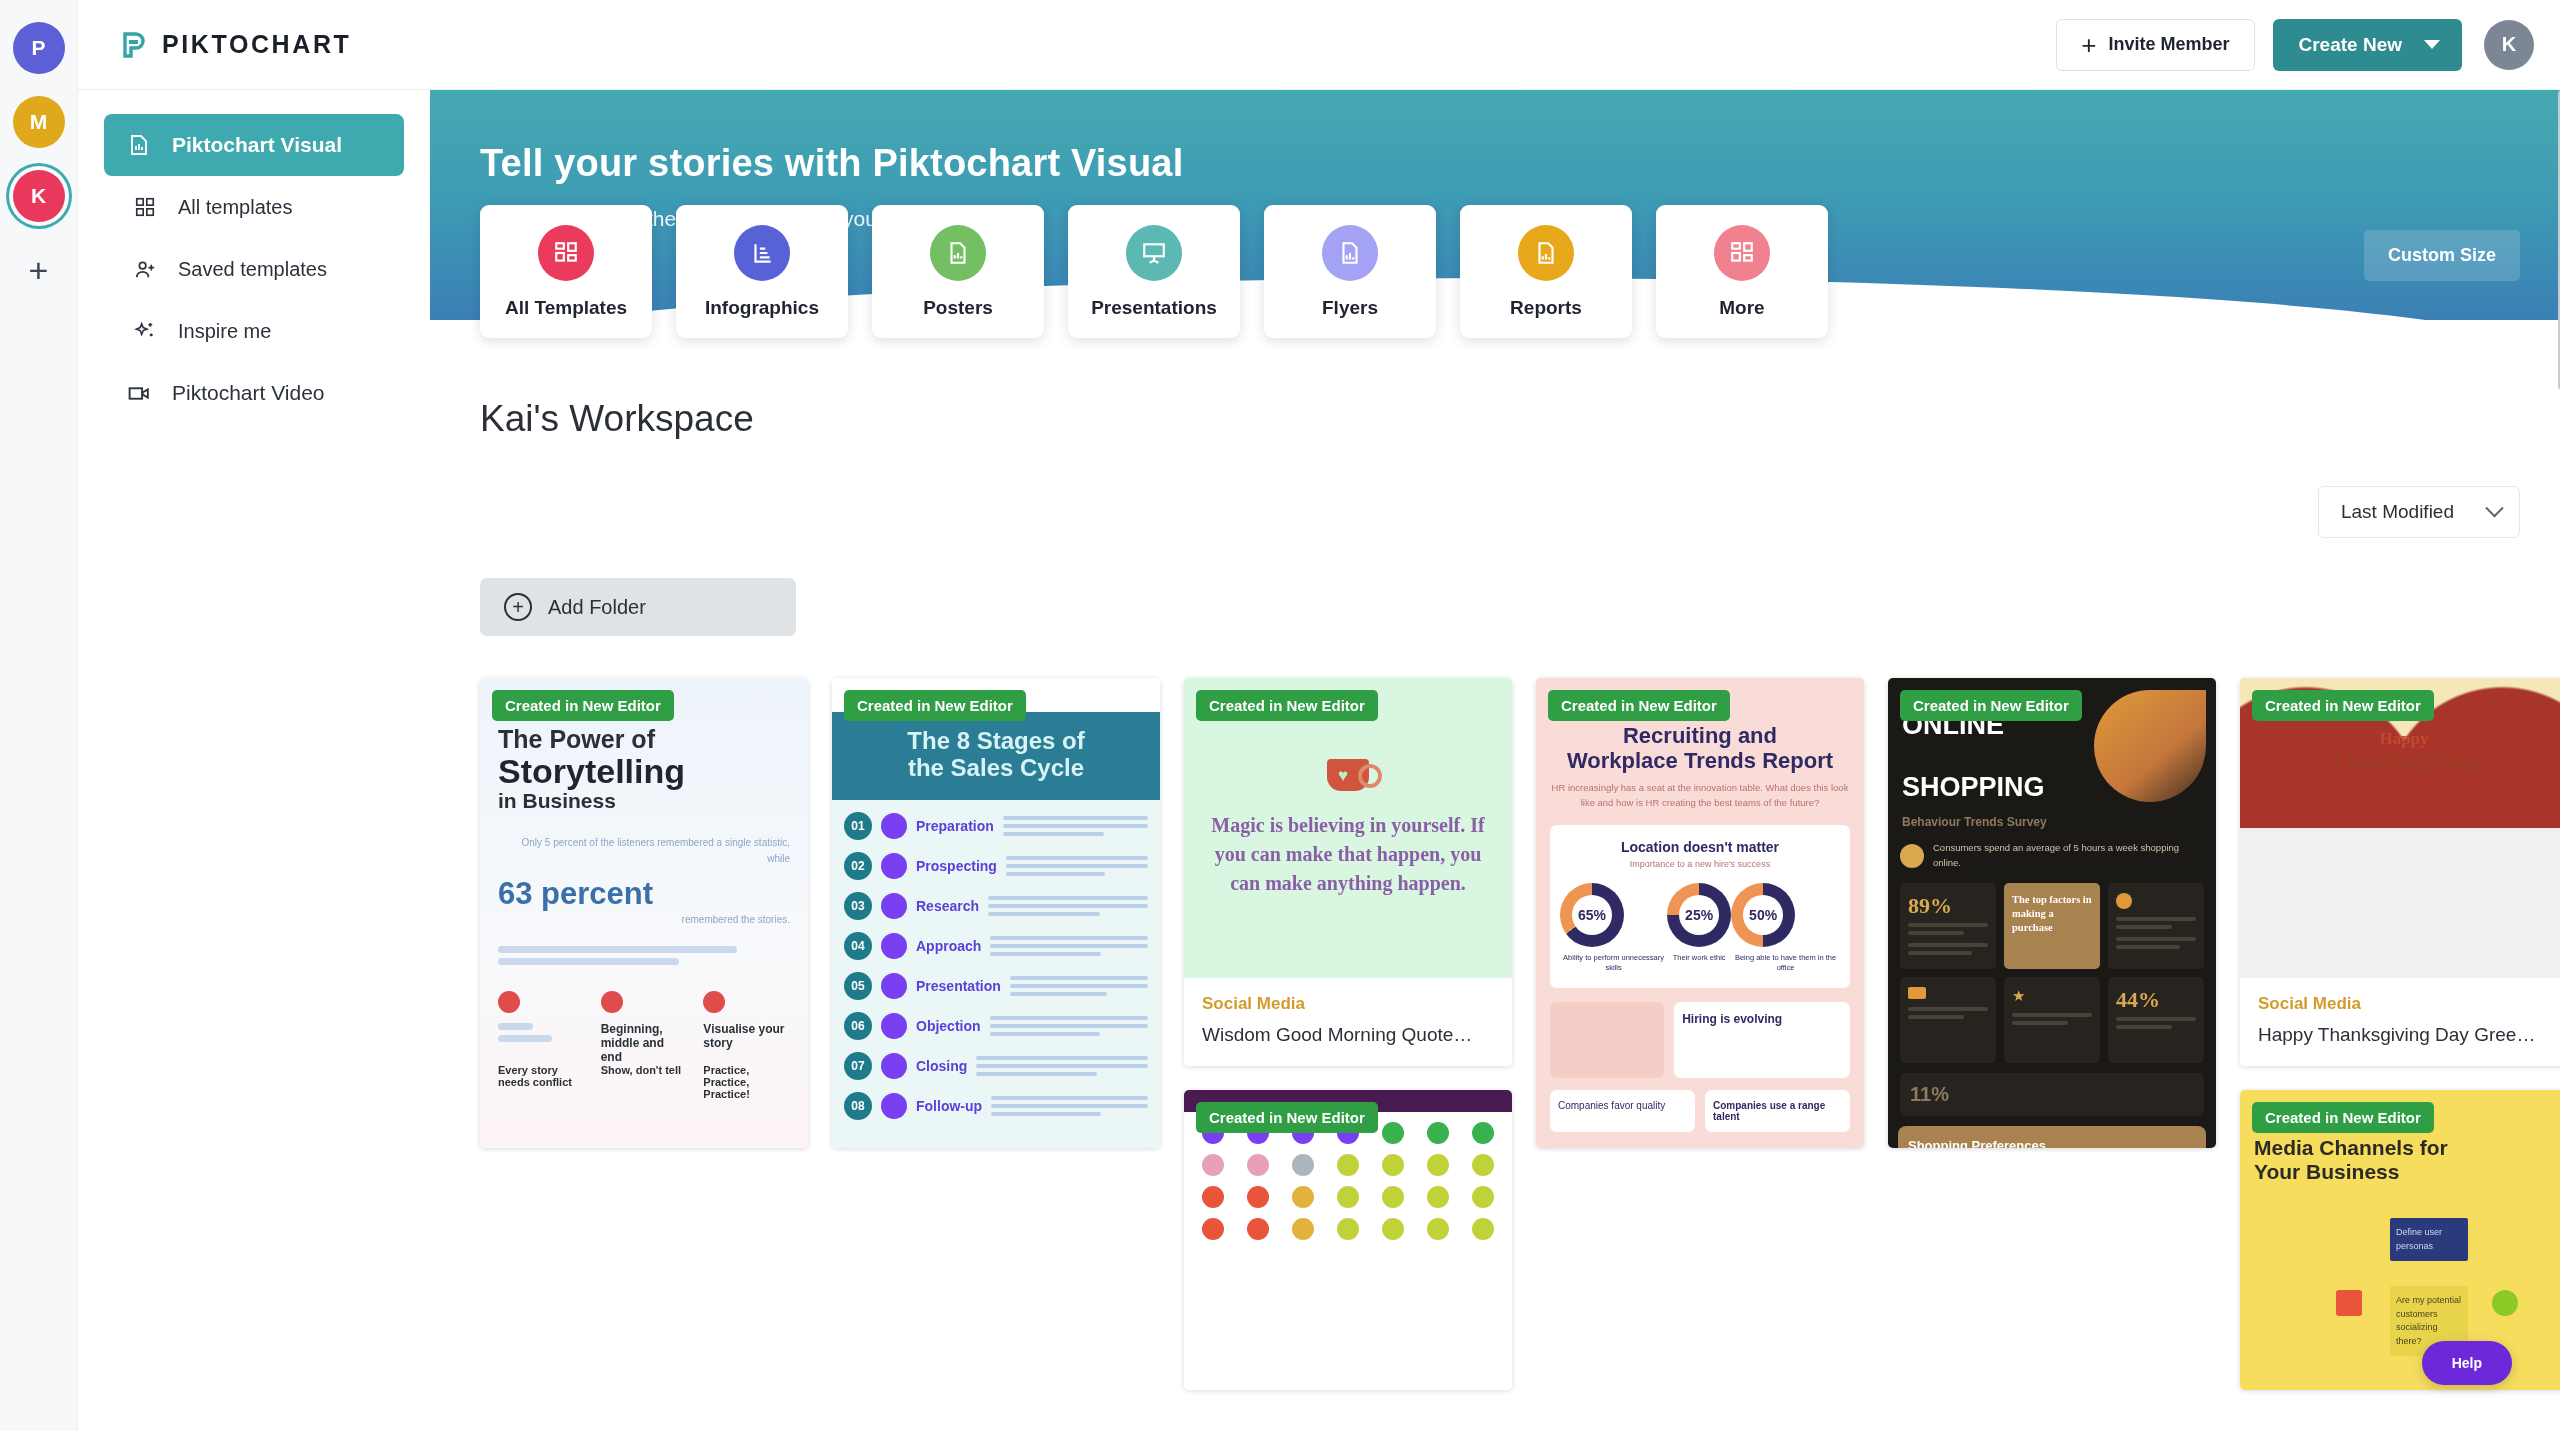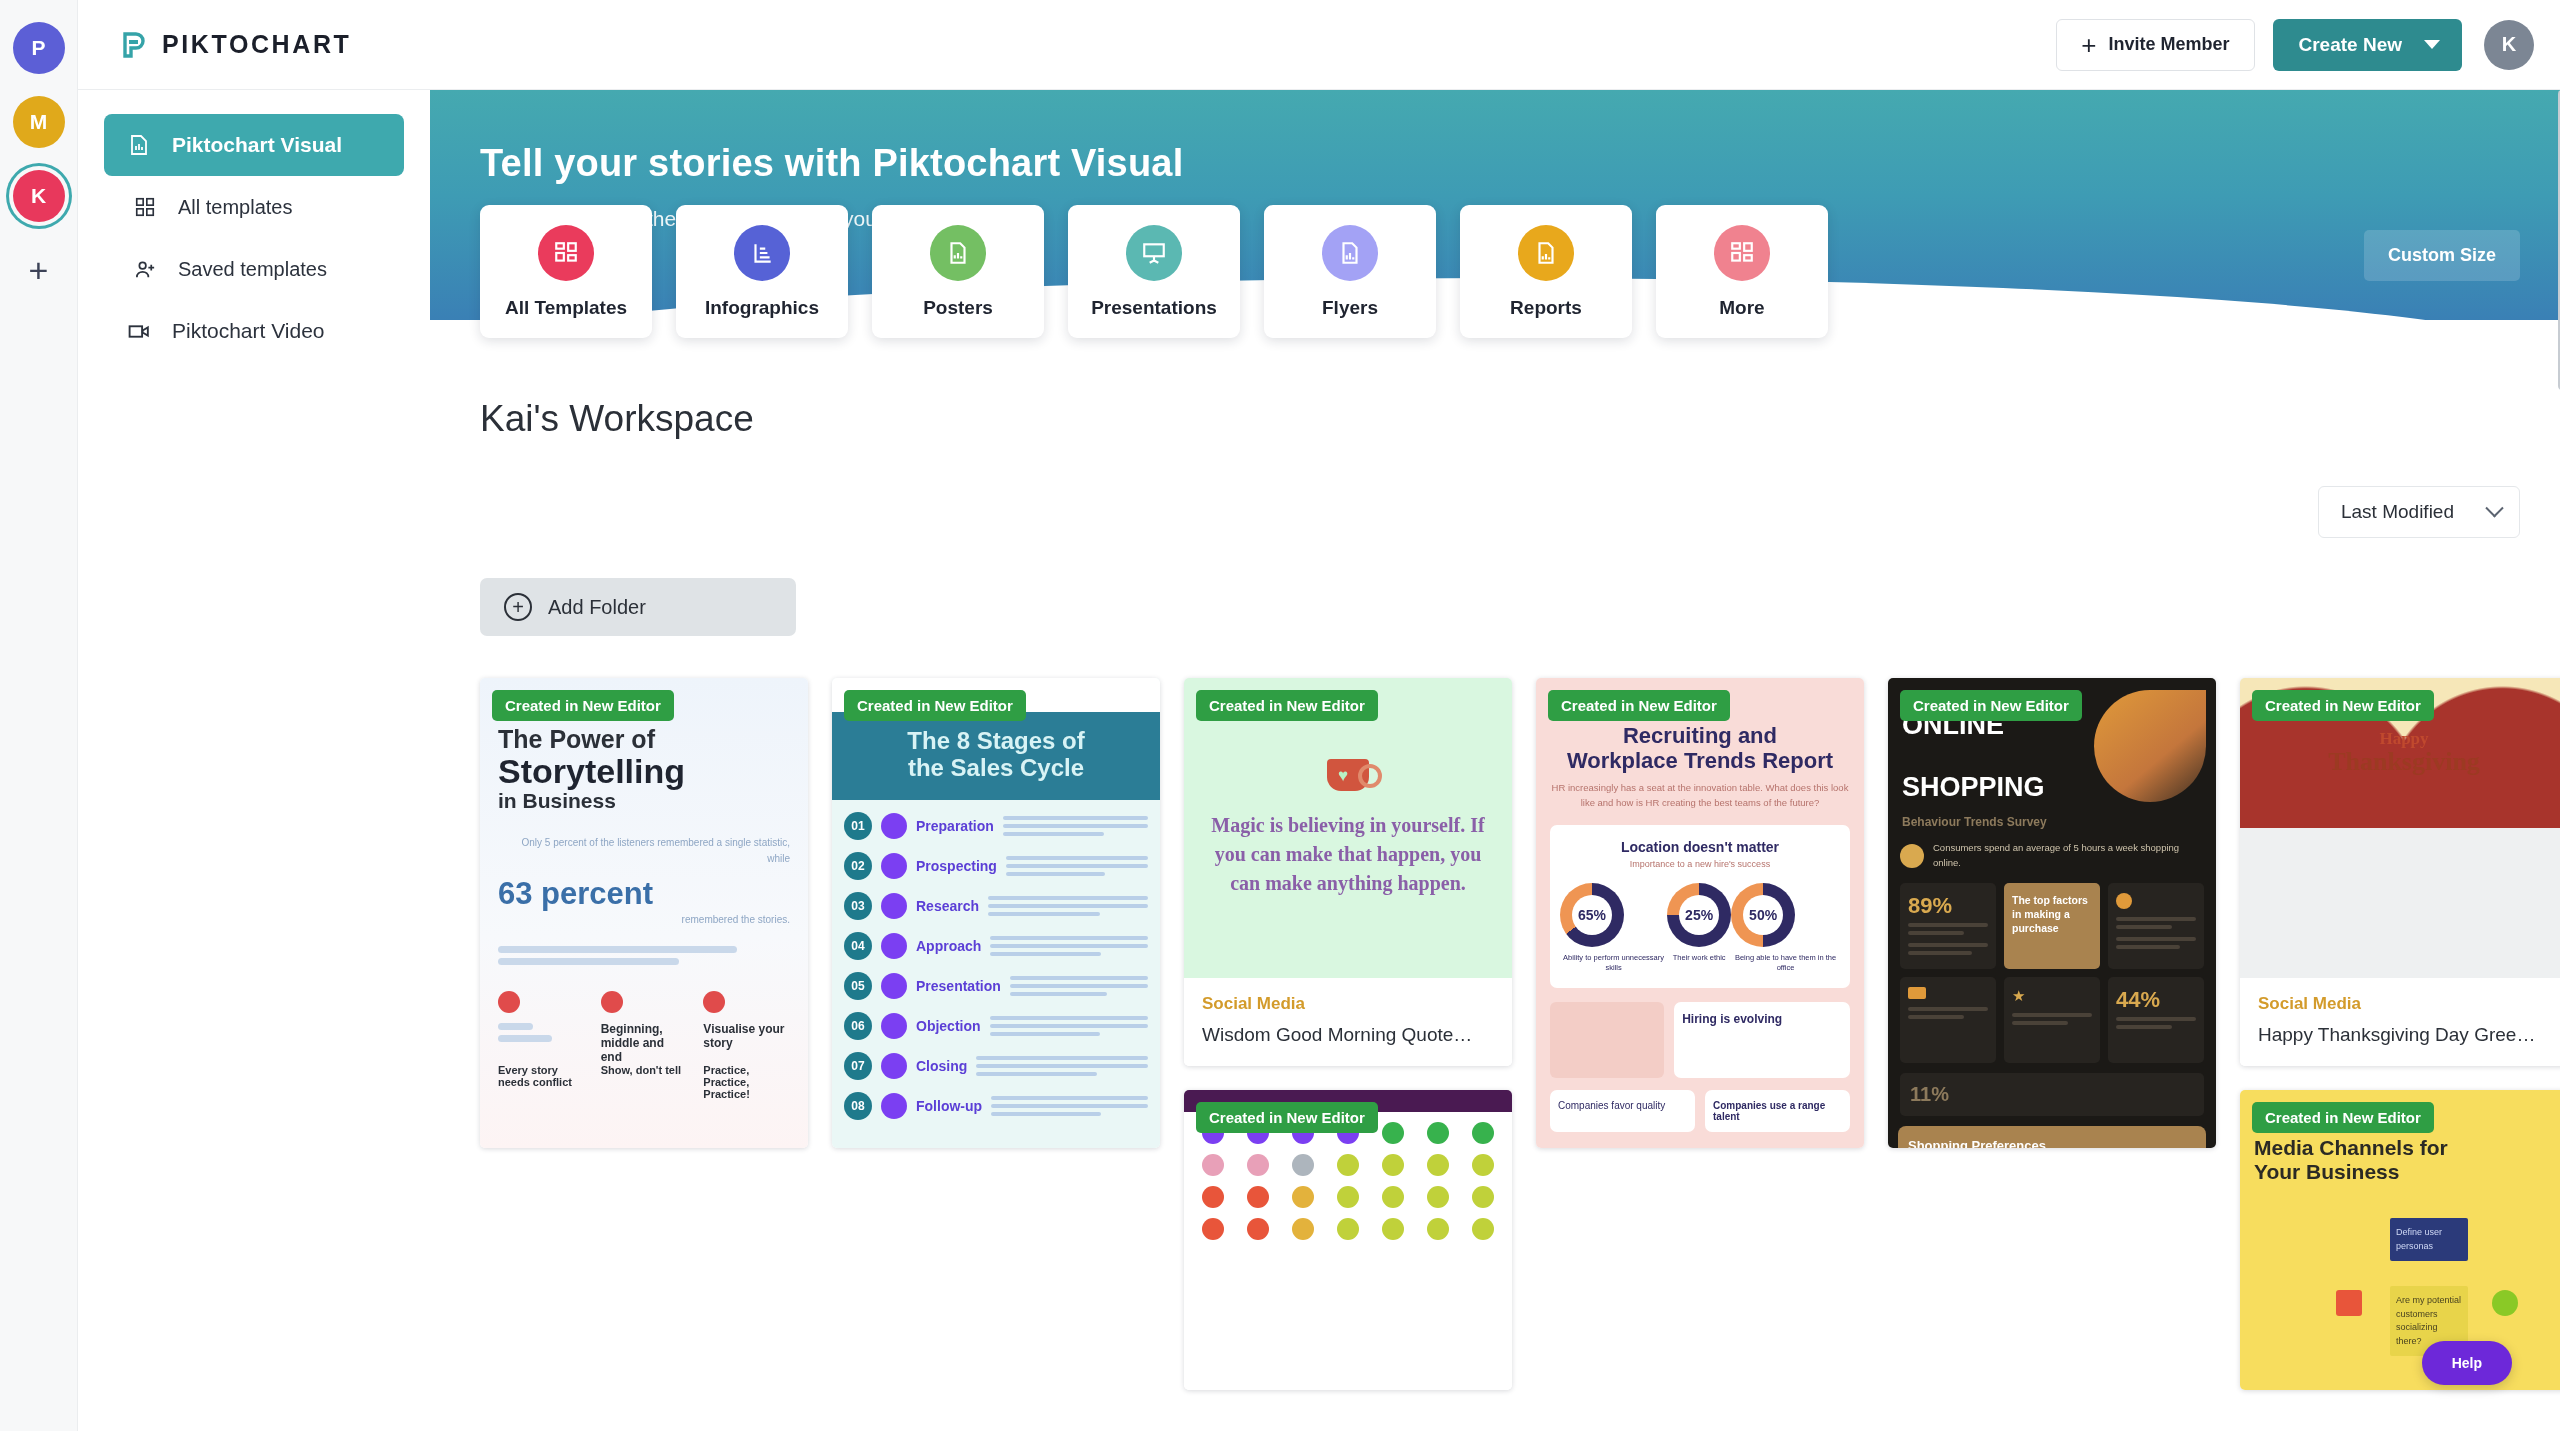--- a/index.html
+++ b/index.html
@@ -215,21 +215,21 @@
   .donut i { width:40px;height:40px;border-radius:50%;background:#fff;display:flex;
     align-items:center;justify-content:center;font-size:14px;font-weight:700;
     color:#2f2a63;font-style:normal;}
 
   .t-shop { height: 470px; background:#1b1916; padding:0; position:relative; }
   .t-shop .tt { color:#fff; font-size:27px; font-weight:800; line-height:1.02; padding:34px 0 0 14px; }
   .t-shop .sub { color:#8d7a5c; font-size:12px; font-weight:700; padding:14px 0 0 14px; }
   .t-shop .photo { position:absolute; right:10px; top:12px; width:112px; height:112px;
     border-radius:50% 0 50% 50%; background:linear-gradient(140deg,#e09a3a,#c4763c 60%,#3a2d22); }
   .tiles { display:grid; grid-template-columns:repeat(3,1fr); gap:8px; padding:12px 12px 0; }
-  .tile { background:#272420; border-radius:5px; padding:10px 8px; min-height:86px; }
+  .tile { background:#272420; border-radius:5px; padding:10px 8px; min-height:86px;font-family:Liberation Serif, serif; }
   .tile.bag { background:#a9834f; }
   .tile .big { font-size:22px; font-weight:800; color:#d9a94f; }
   .tile .ln { height:4px;background:#4a4238;border-radius:3px;margin:4px 0;}
   .prefbox { background:#a9834f; margin:10px 10px 0; border-radius:8px 8px 0 0; padding:12px 10px; }
   .prefbox .pt { color:#fff; font-size:13px; font-weight:700; }
 
   .t-thanks { height: 300px; background:#eef0f1; }
   .t-thanks .banner { height: 150px; background:
       radial-gradient(circle at 20% 85%, #a8342c 0 40%, transparent 41%),
       radial-gradient(circle at 80% 85%, #a8342c 0 40%, transparent 41%),
@@ -327,20 +327,29 @@
         </div>
         <div class="nav-item nav-sub">
           <span class="nic">
             <svg width="23" height="23" viewBox="0 0 24 24" fill="none" stroke="#2c323d" stroke-width="1.8">
               <circle cx="9" cy="8" r="3.4"></circle>
                 <path d="M3 20c0-3.4 2.7-5.6 6-5.6s6 2.2 6 5.6"></path>
               <path d="M18 7v6M15 10h6"></path>
             </svg>
             </span>
           <span>Saved templates</span>
+        </div>
+        <div class="nav-item nav-sub">
+          <span class="nic">
+            <svg width="23" height="23" viewBox="0 0 24 24" fill="none" stroke="#2c323d" stroke-width="1.7">
+              <path d="M8 4l1.6 3.9L13.5 9.5 9.6 11 8 15l-1.6-4L2.5 9.5 6.4 7.9z"></path>
+              <path d="M17 3v4M15 5h4M18 14v3M16.5 15.5h3"></path>
+            </svg>
+            </span>
+          <span>Inspire me</span>
         </div>
         <div class="nav-item">
           <span class="nic">
             <svg width="25" height="25" viewBox="0 0 24 24" fill="none" stroke="#2c323d" stroke-width="1.8">
               <rect x="2.5" y="7" width="12" height="10"></rect>
                 <path d="M15 11l5-3v8l-5-3z"></path>
             </svg>
             </span>
           <span>Piktochart Video</span>
         </div>

